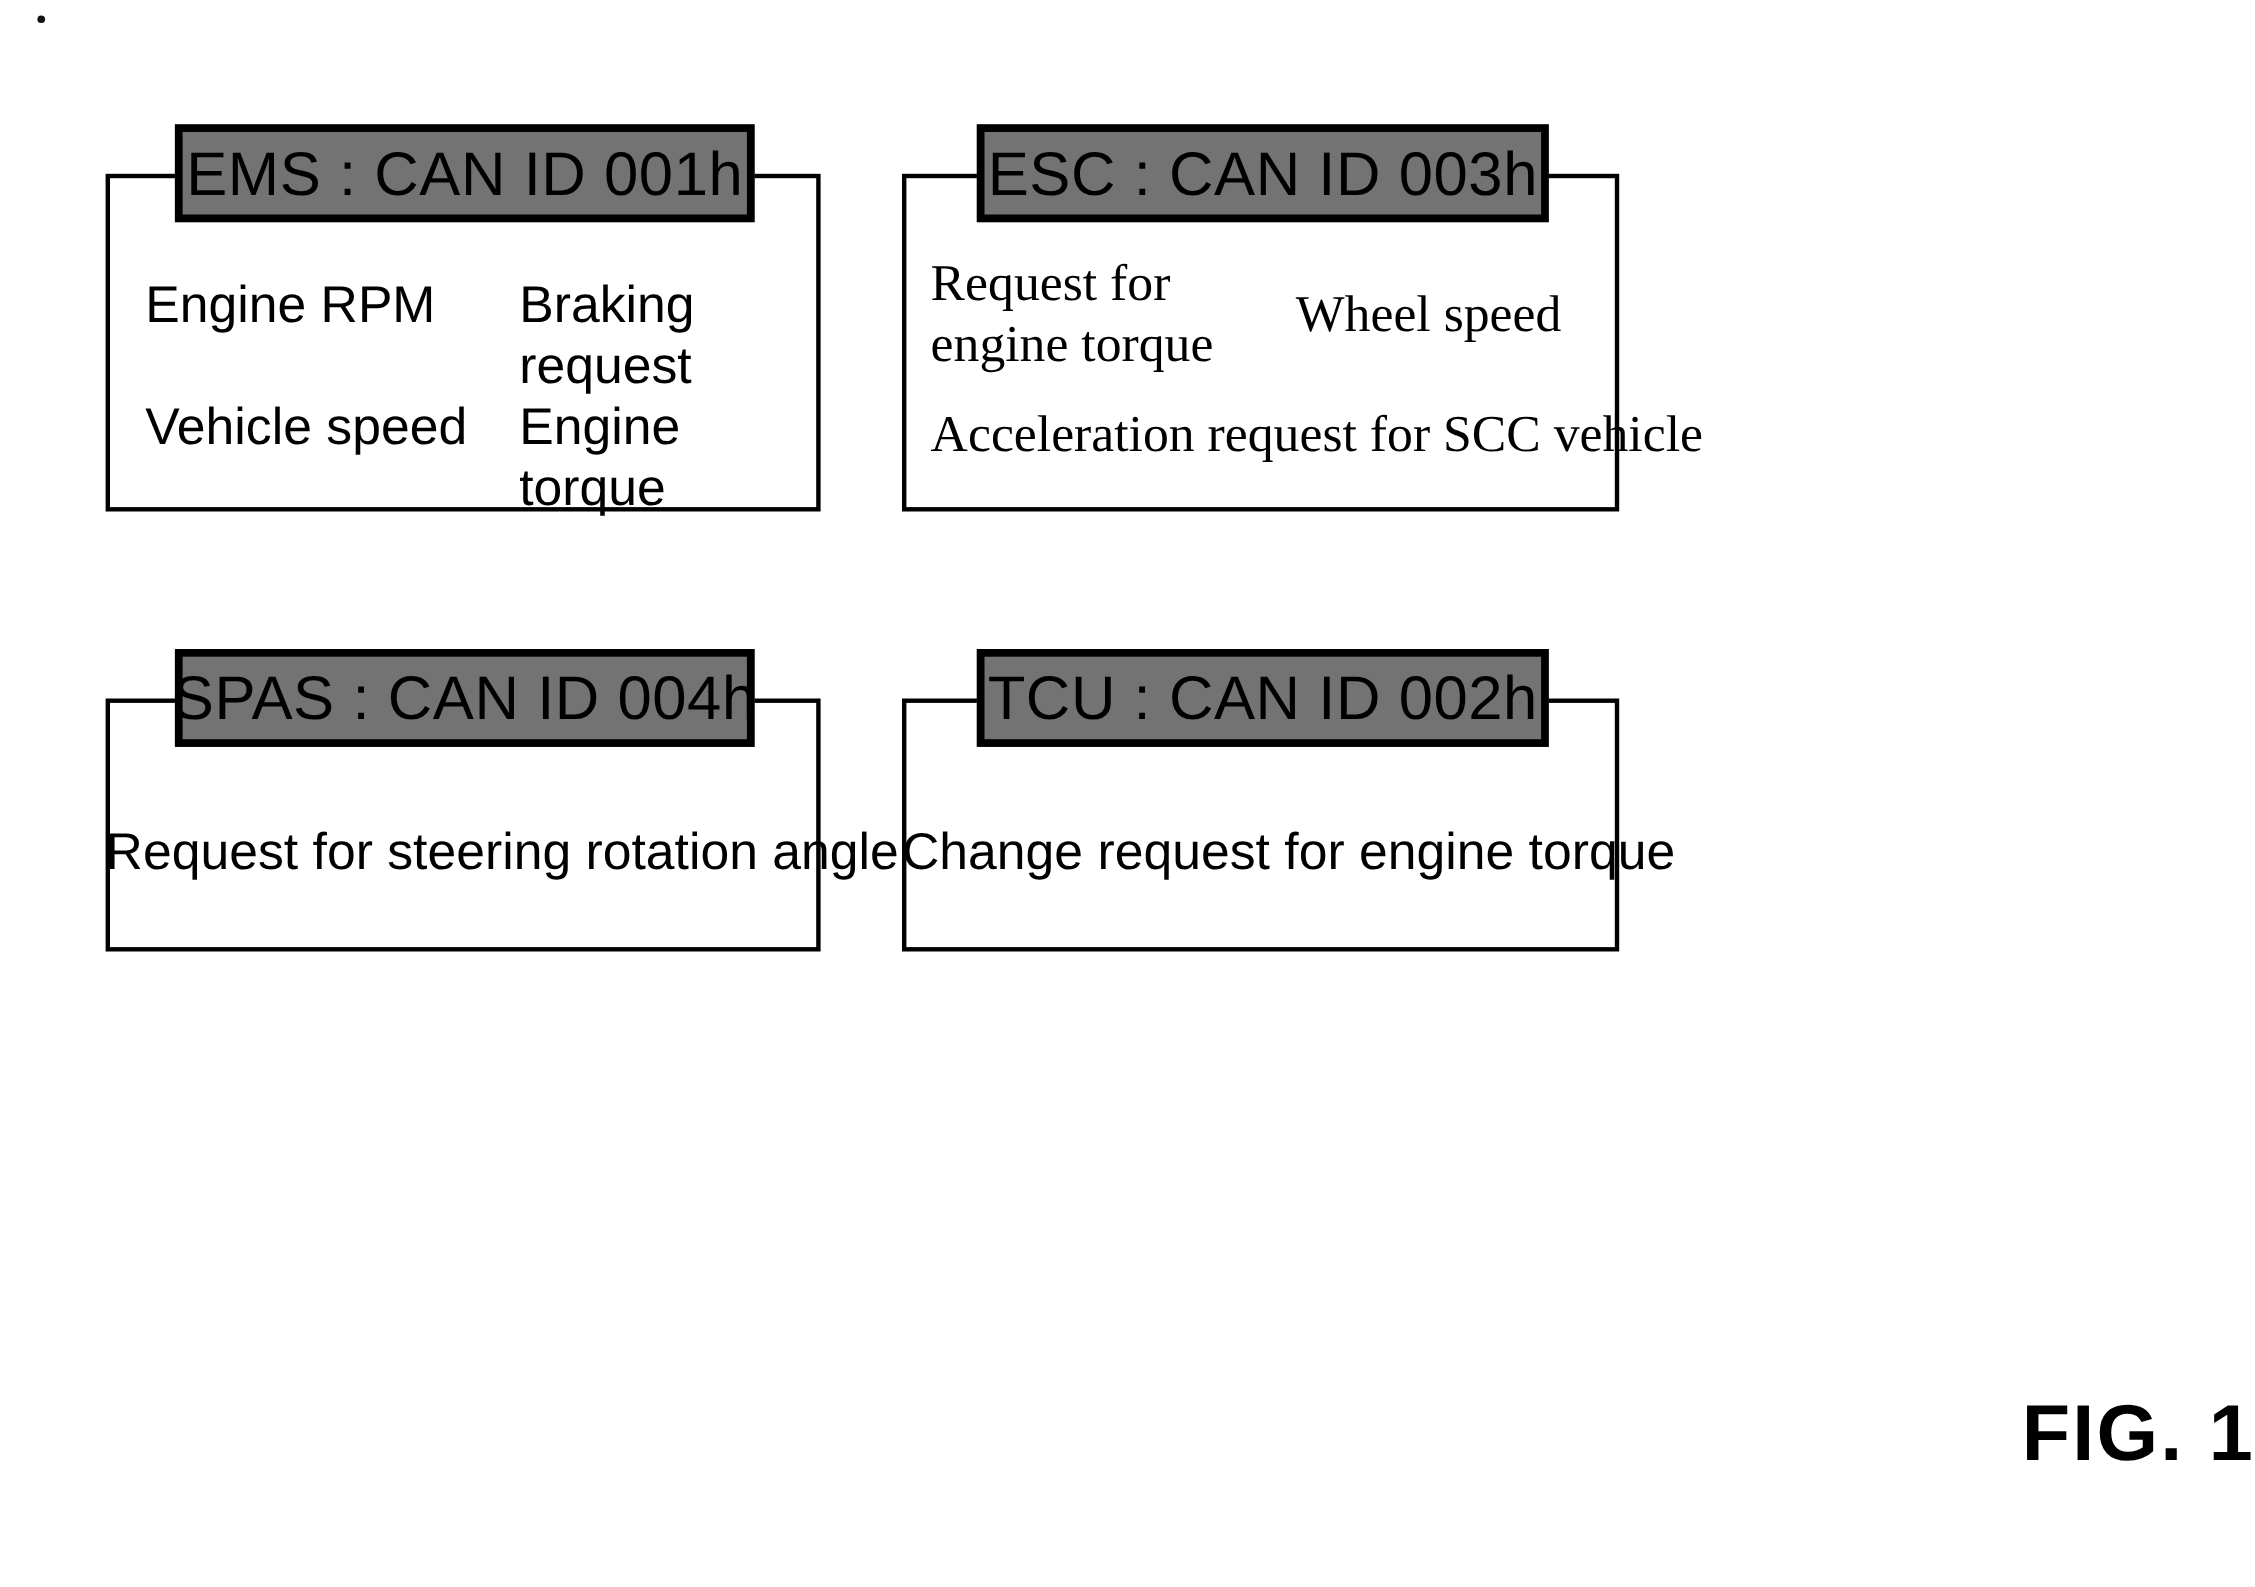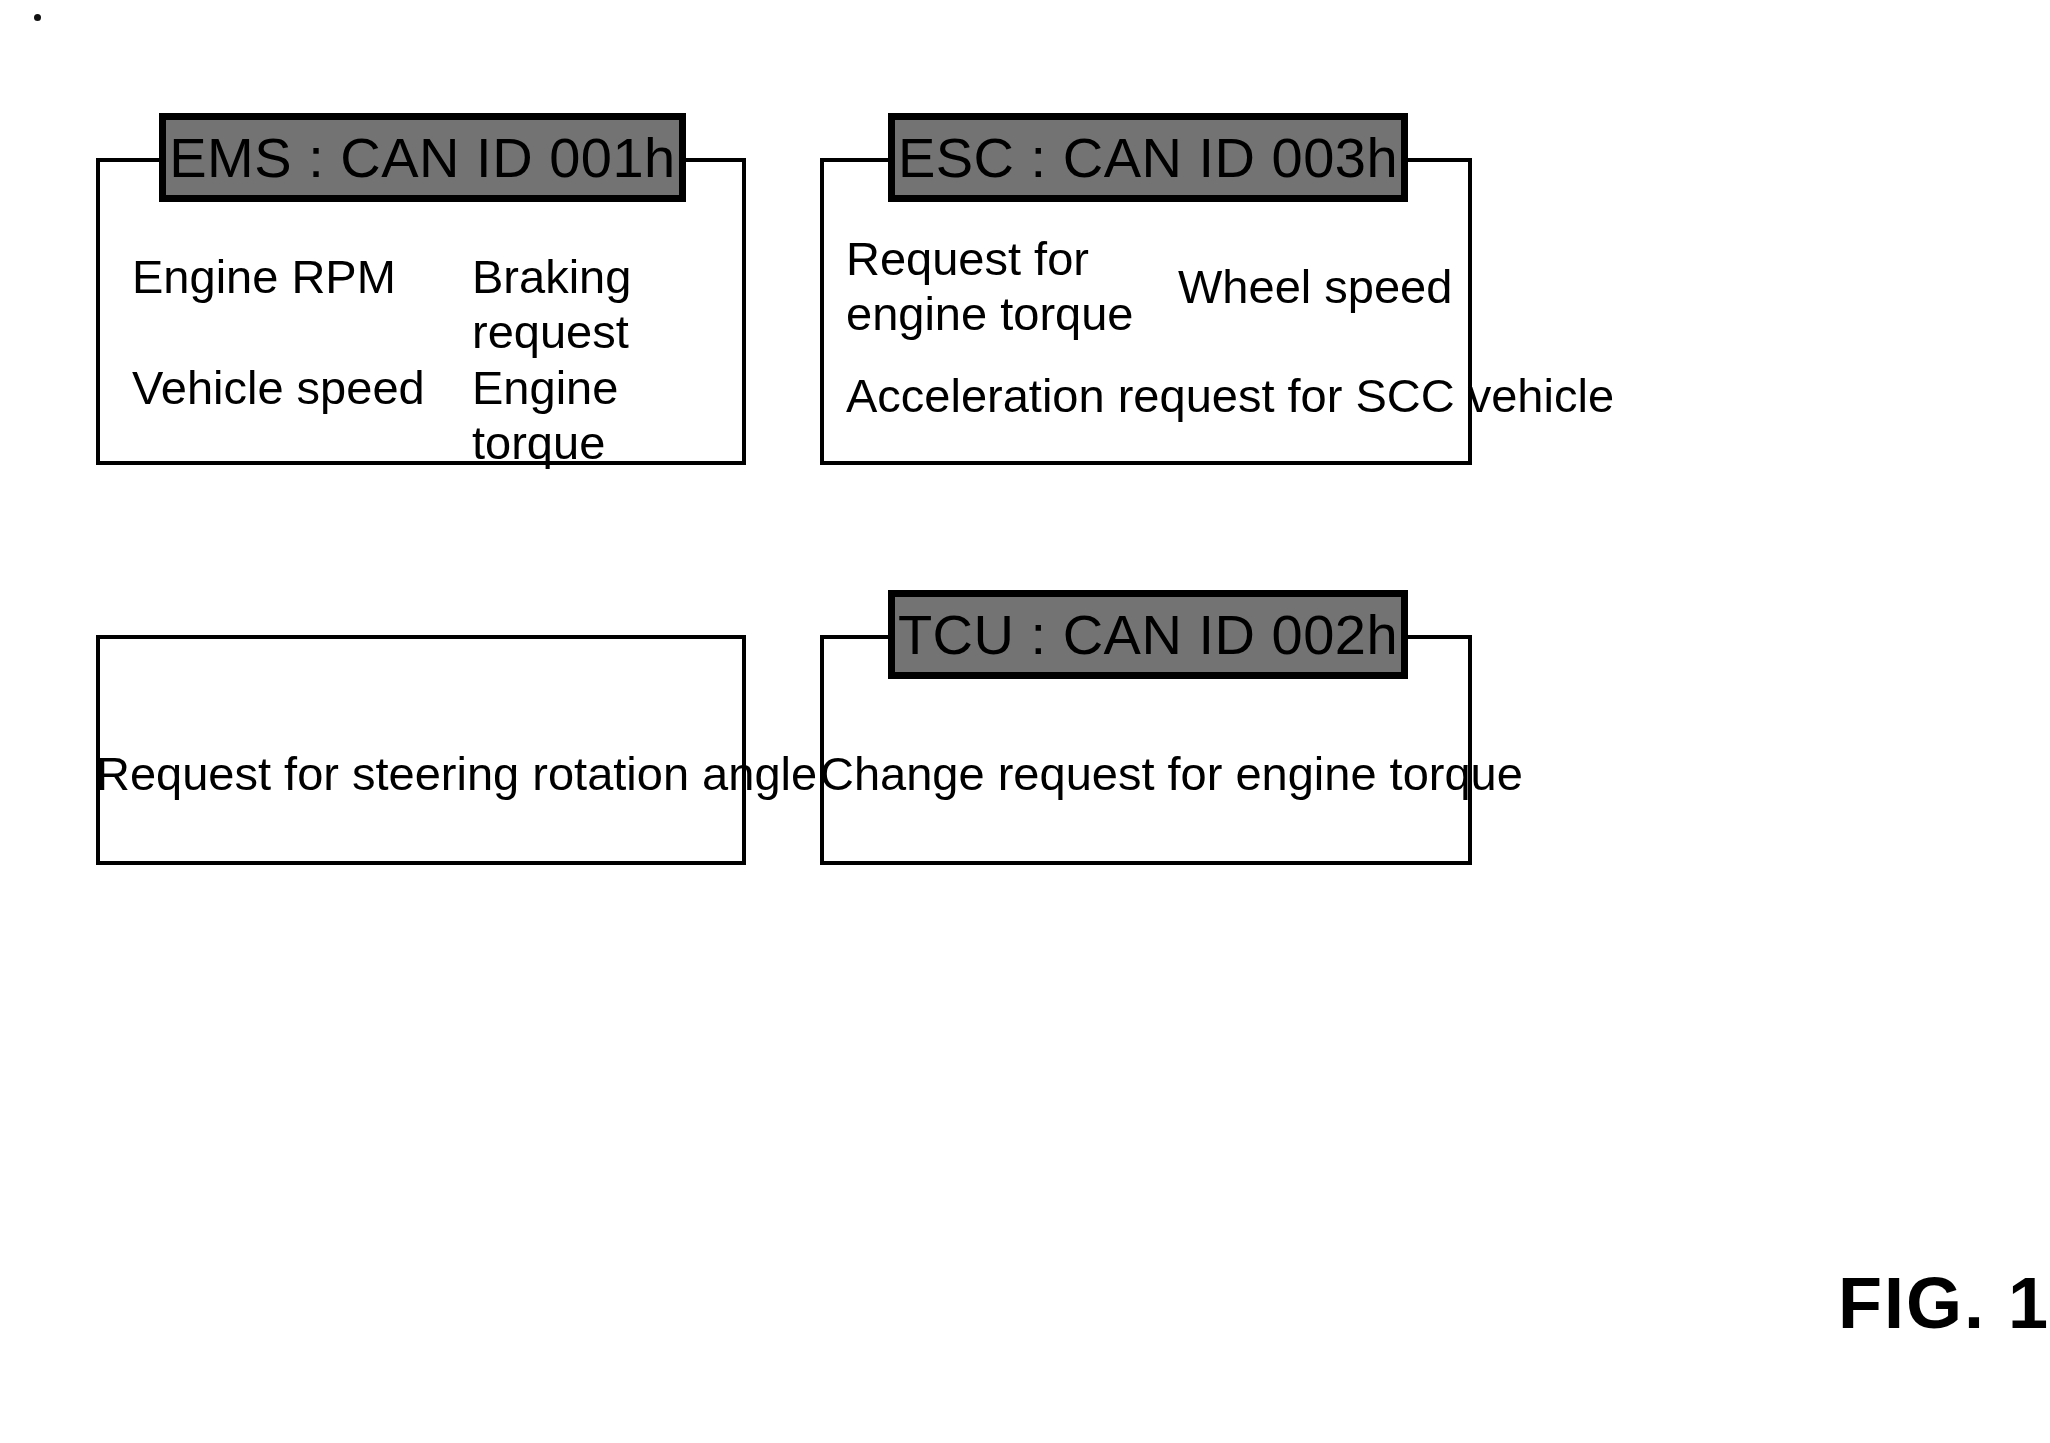--- a/index.html
+++ b/index.html
@@ -97,21 +97,21 @@
   #block-ems { left: 96px;  top: 113px; width: 650px; height: 352px; }
   #block-ems .ecu-body   { top: 45px; width: 650px; height: 307px; }
   #block-ems .ecu-header { left: 63px; top: 0;  width: 527px; height: 89px; }
   #block-ems .ecu-content{ left: 36px; top: 136px; width: 600px; }
   #block-ems .signal-grid{ grid-template-columns: 340px 1fr; }
 
   
   #block-esc { left: 820px; top: 113px; width: 652px; height: 352px; }
   #block-esc .ecu-body   { top: 45px; width: 652px; height: 307px; }
   #block-esc .ecu-header { left: 68px; top: 0;  width: 520px; height: 89px; }
-  #block-esc .ecu-content{ left: 26px; top: 118px; width: 620px; }
+  #block-esc .ecu-content{ left: 26px; top: 118px; width: 620px; font-family: Liberation Serif, serif; }
   #block-esc .signal-grid{ grid-template-columns: 332px 1fr; align-items: center; }
   #block-esc .signal-full{ margin-top: 26px; text-align: center; }
 
   
   #block-spas { left: 96px;  top: 590px; width: 650px; height: 275px; }
   #block-spas .ecu-body   { top: 45px; width: 650px; height: 230px; }
   #block-spas .ecu-header { left: 63px; top: 0;  width: 527px; height: 89px; }
   #block-spas .ecu-content{ left: 0;   top: 156px; width: 650px; }
   #block-spas .signal-full{ text-align: center; }
 
@@ -166,20 +166,23 @@
         <div class="signal-cell">Request for
 engine torque</div>
         <div class="signal-cell">Wheel speed</div>
       </div>
       <div class="signal-full">Acceleration request for SCC vehicle</div>
     </div>
   </div>
 
   <div class="ecu-block" id="block-spas">
     <div class="ecu-body"></div>
+    <div class="ecu-header">
+      <span class="ecu-header-label">SPAS : CAN ID 004h</span>
+    </div>
     <div class="ecu-content">
       <div class="signal-full">Request for steering rotation angle</div>
     </div>
   </div>
 
   <div class="ecu-block" id="block-tcu">
     <div class="ecu-body"></div>
     <div class="ecu-header">
       <span class="ecu-header-label">TCU : CAN ID 002h</span>
     </div>

